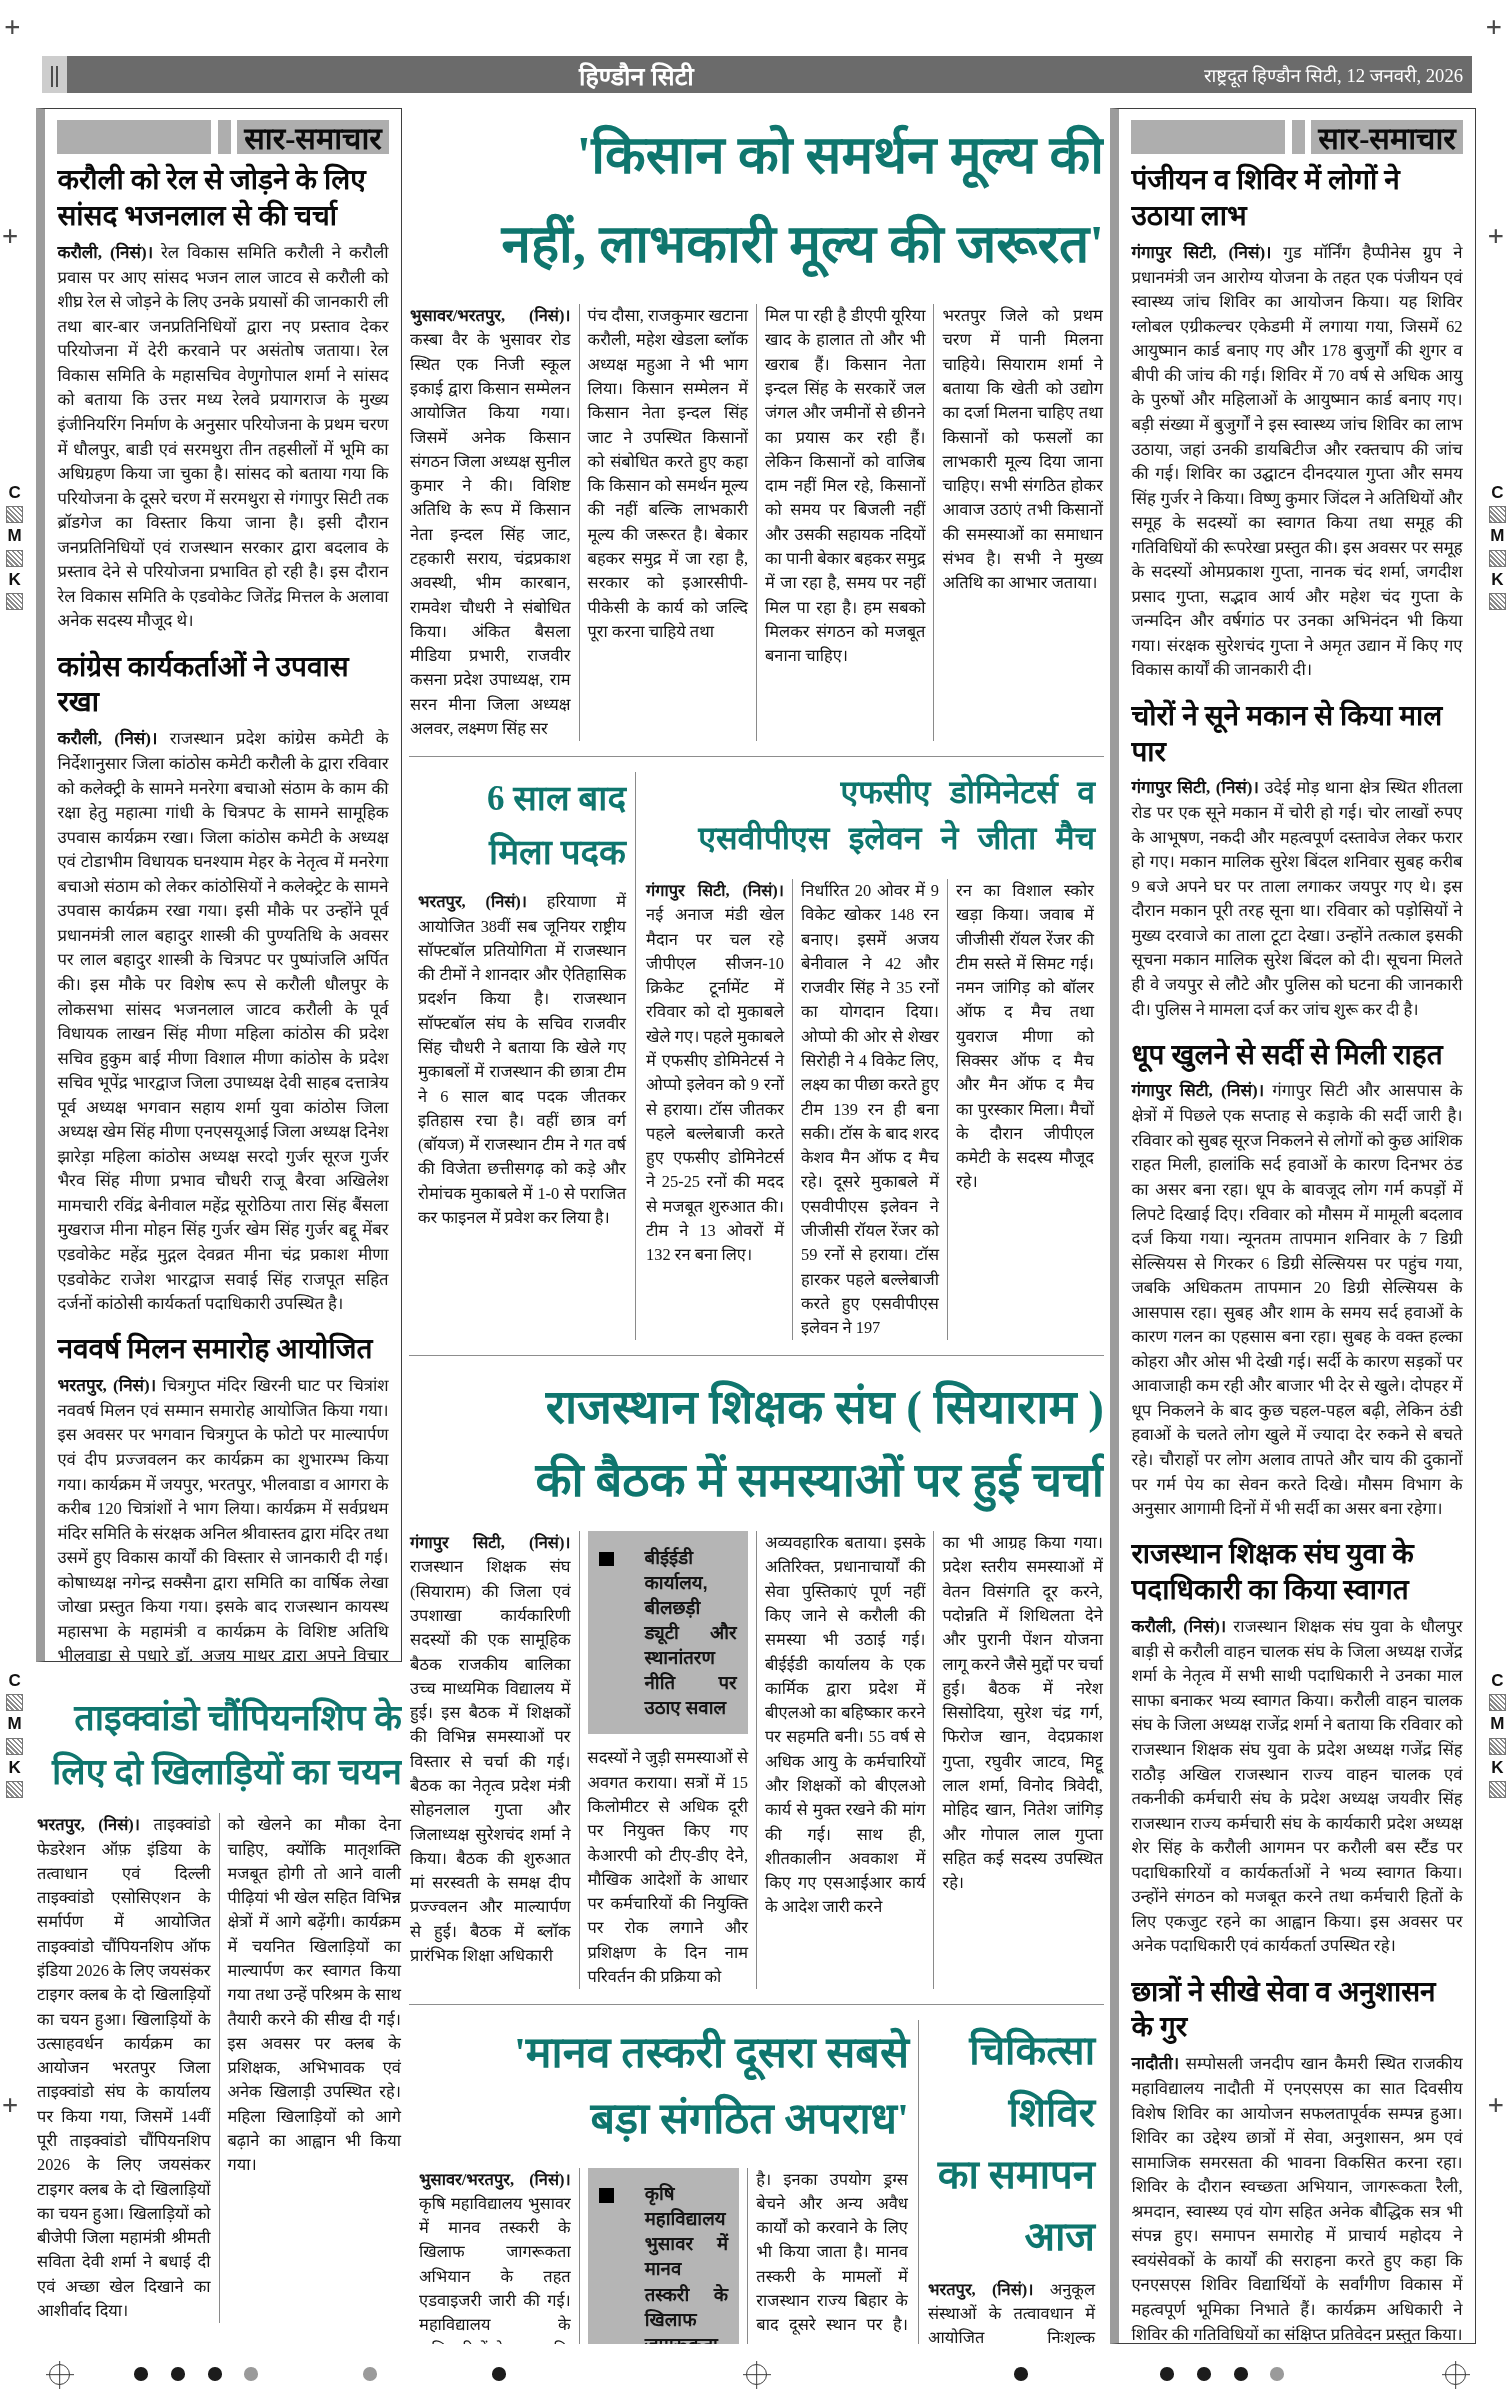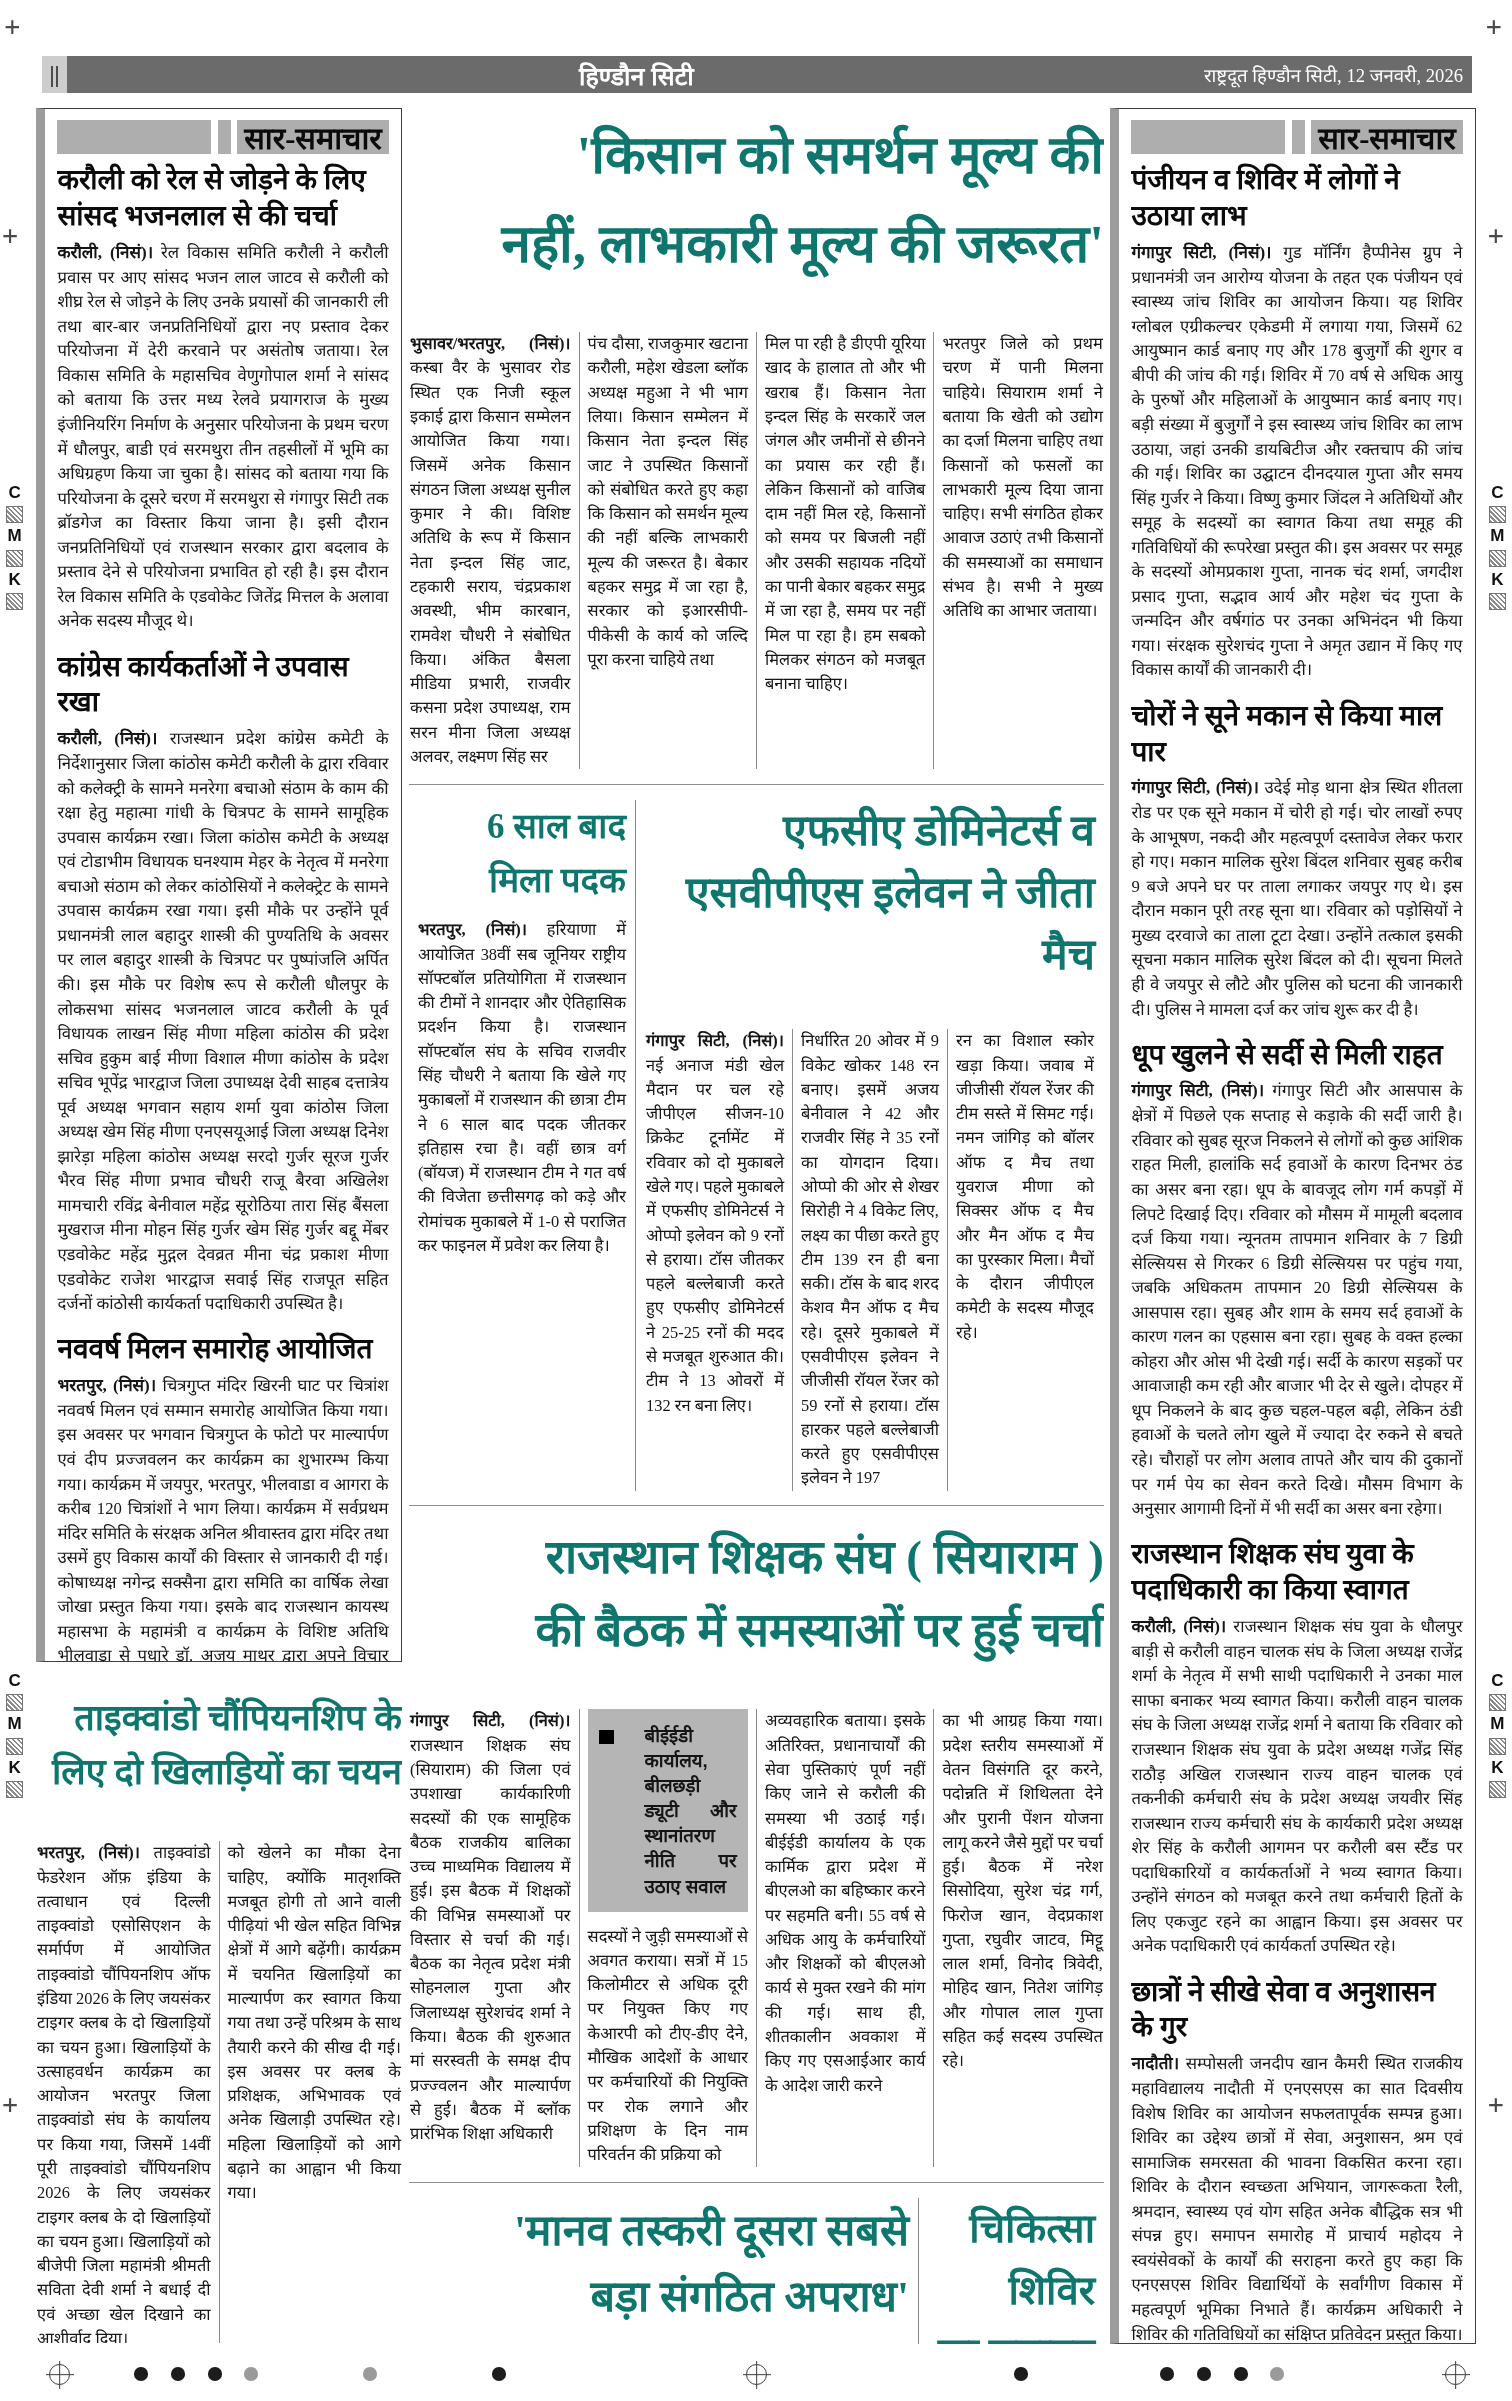--- a/index.html
+++ b/index.html
@@ -29,21 +29,21 @@
   .sec-head .label{background:#aeaeae;display:flex;align-items:center;padding:0 6.8px;
                    font-weight:bold;font-size:30.5px;color:#0b0b0b;}
   .art{margin-bottom:14.7px;}
   .art h3{margin:0 0 6.8px 0;font-size:28px;line-height:1.28;font-weight:bold;color:#0b0b0b;}
   .art .body{font-size:16.7px;line-height:1.47;text-align:justify;}
   .art .body b{font-size:17px;}
   
   #middle{position:absolute;left:409px;top:108px;width:695px;height:2236px;overflow:hidden;}
   .mid-head{font-weight:bold;text-align:right;color:#0f766e;margin:0;}
   .cols{display:flex;margin-top:14.7px;}
-  .cols .col{flex:1;font-size:16.4px;line-height:1.48;text-align:justify;padding:0 8px;margin-top:28px;}
+  .cols .col{flex:1;font-size:16.4px;line-height:1.48;text-align:justify;padding:0 8px;}
   .cols .col:first-child{padding-left:1.1px;}
   .cols .col:last-child{padding-right:1.1px;}
   .cols .col + .col{border-left:0.6px solid #8a8a8a;}
   .hrule{border:none;border-top:0.6px solid #8d8d8d;margin:14.7px 0;}
   .graybox{background:#b5b5b5;padding:13.6px 11.3px;margin-bottom:12.4px;}
   .graybox .bullet{display:flex;gap:10.2px;margin-bottom:11.3px;}
   .graybox .bullet:last-child{margin-bottom:0;gap:31px;}
   .graybox .bsq{width:14.7px;height:14.7px;background:#000;margin-top:6.8px;flex:0 0 14.7px;}
   .graybox .btxt{font-weight:bold;font-size:18.6px;line-height:1.35;
                  font-family:"Liberation Sans","DejaVu Sans",sans-serif;}
@@ -161,21 +161,21 @@
       <div class="part" style="width:226px;flex:0 0 226px;">
         <h2 class="mid-head" style="font-size:35px;line-height:1.55;">
           <span>6 साल बाद</span><br>
           <span>मिला पदक</span>
         </h2>
         <div style="font-size:16.4px;line-height:1.48;text-align:justify;margin-top:10.2px;">
           <b>भरतपुर, (निसं)।</b> <span>हरियाणा में आयोजित 38वीं सब जूनियर राष्ट्रीय सॉफ्टबॉल प्रतियोगिता में राजस्थान की टीमों ने शानदार और ऐतिहासिक प्रदर्शन किया है। राजस्थान सॉफ्टबॉल संघ के सचिव राजवीर सिंह चौधरी ने बताया कि खेले गए मुकाबलों में राजस्थान की छात्रा टीम ने 6 साल बाद पदक जीतकर इतिहास रचा है। वहीं छात्र वर्ग (बॉयज) में राजस्थान टीम ने गत वर्ष की विजेता छत्तीसगढ़ को कड़े और रोमांचक मुकाबले में 1-0 से पराजित कर फाइनल में प्रवेश कर लिया है।</span>
         </div>
       </div>
       <div class="part" style="flex:1;">
-        <h2 class="mid-head" style="font-size:43px;line-height:1.45;">
+        <h2 class="mid-head" style="font-size:32px;line-height:1.45;font-family:Liberation Mono, monospace;">
           <span>एफसीए डोमिनेटर्स व</span><br>
           <span>एसवीपीएस इलेवन ने जीता मैच</span>
         </h2>
         <div class="cols">
           <div class="col"><b>गंगापुर सिटी, (निसं)।</b> <span>नई अनाज मंडी खेल मैदान पर चल रहे जीपीएल सीजन-10 क्रिकेट टूर्नामेंट में रविवार को दो मुकाबले खेले गए। पहले मुकाबले में एफसीए डोमिनेटर्स ने ओप्पो इलेवन को 9 रनों से हराया। टॉस जीतकर पहले बल्लेबाजी करते हुए एफसीए डोमिनेटर्स ने 25-25 रनों की मदद से मजबूत शुरुआत की। टीम ने 13 ओवरों में 132 रन बना लिए।</span></div>
           <div class="col">निर्धारित 20 ओवर में 9 विकेट खोकर 148 रन बनाए। इसमें अजय बेनीवाल ने 42 और राजवीर सिंह ने 35 रनों का योगदान दिया। ओप्पो की ओर से शेखर सिरोही ने 4 विकेट लिए, लक्ष्य का पीछा करते हुए टीम 139 रन ही बना सकी। टॉस के बाद शरद केशव मैन ऑफ द मैच रहे। दूसरे मुकाबले में एसवीपीएस इलेवन ने जीजीसी रॉयल रेंजर को 59 रनों से हराया। टॉस हारकर पहले बल्लेबाजी करते हुए एसवीपीएस इलेवन ने 197</div>
           <div class="col">रन का विशाल स्कोर खड़ा किया। जवाब में जीजीसी रॉयल रेंजर की टीम सस्ते में सिमट गई। नमन जांगिड़ को बॉलर ऑफ द मैच तथा युवराज मीणा को सिक्सर ऑफ द मैच और मैन ऑफ द मैच का पुरस्कार मिला। मैचों के दौरान जीपीएल कमेटी के सदस्य मौजूद रहे।</div>
         </div>
       </div>
     </div>

